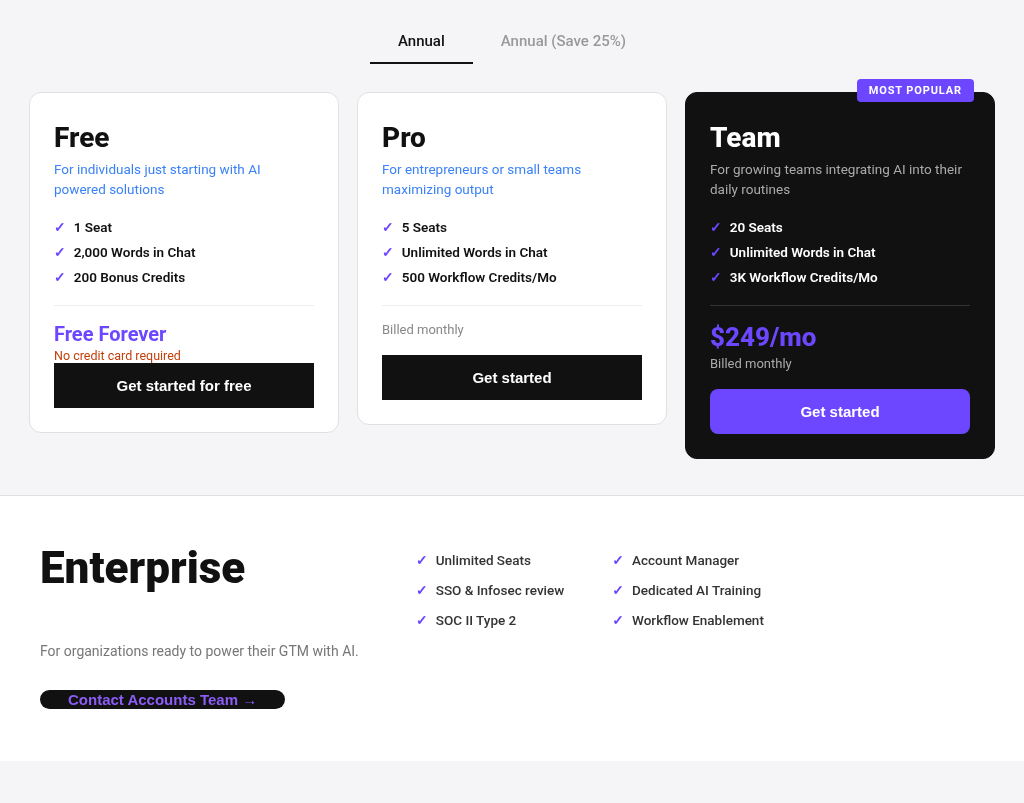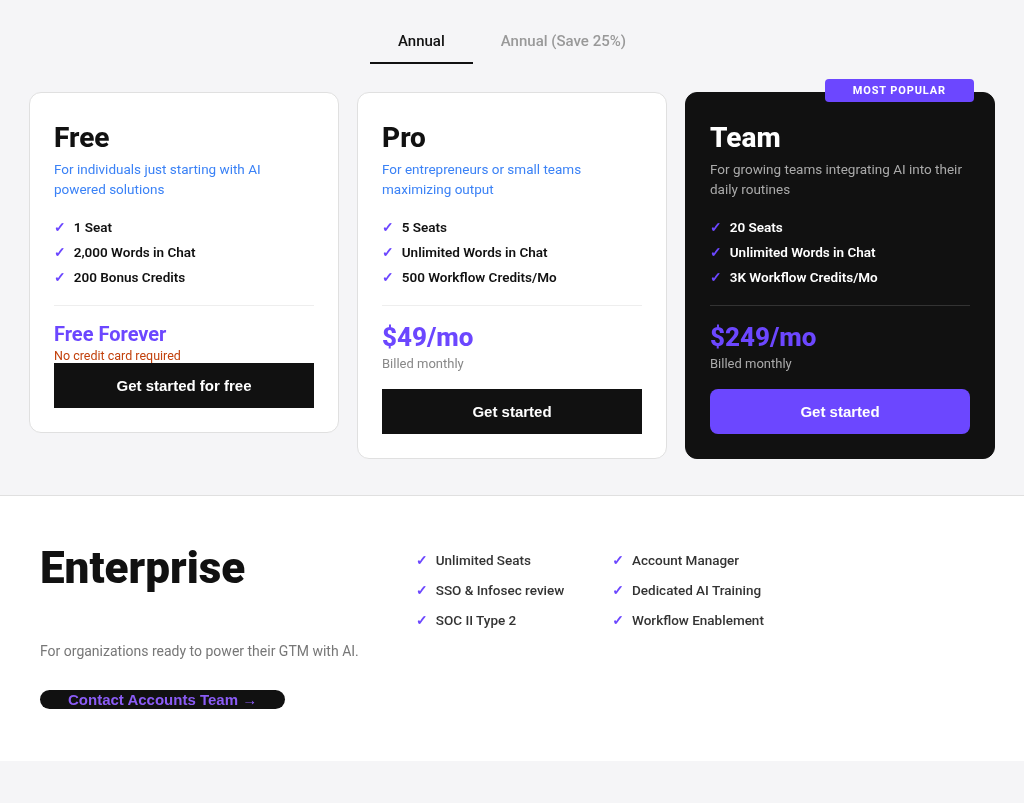--- a/index.html
+++ b/index.html
@@ -72,21 +72,21 @@
 
     .most-popular-badge {
       position: absolute;
       top: -14px;
       right: 20px;
       background: #6c47ff;
       color: #fff;
       font-size: 11px;
       font-weight: 700;
       letter-spacing: 0.08em;
-      padding: 5px 28px;
+      padding: 5px 12px;
       border-radius: 4px;
     }
 
     .plan-name {
       font-size: 28px;
       font-weight: 800;
       margin-bottom: 6px;
       color: #111;
     }
 
@@ -314,21 +314,20 @@
           <li>
               <span class="check-icon">✓</span>
               <span>Unlimited Words in Chat</span>
             </li>
           <li>
               <span class="check-icon">✓</span>
               <span>500 Workflow Credits/Mo</span>
             </li>
         </ul>
         <hr class="divider">
-        <div class="price-label">$49/mo</div>
         <div class="price-sub">Billed monthly</div>
         <button class="btn-dark">Get started</button>
       </div>
 
       <div class="plan-card dark">
         <div class="most-popular-badge">MOST POPULAR</div>
         <div class="plan-name">Team</div>
         <div class="plan-desc">For growing teams integrating AI into their daily routines</div>
         <ul class="features-list">
           <li>

